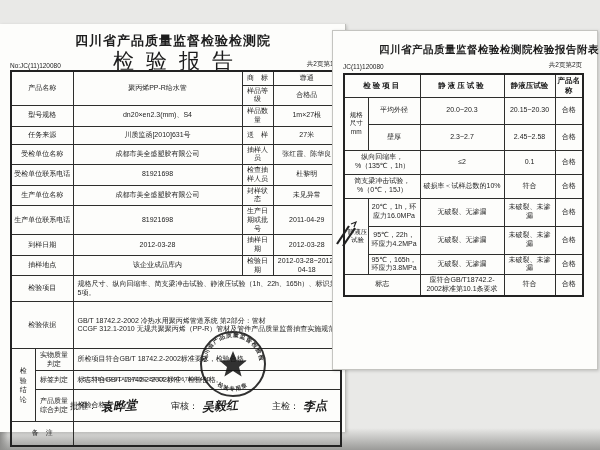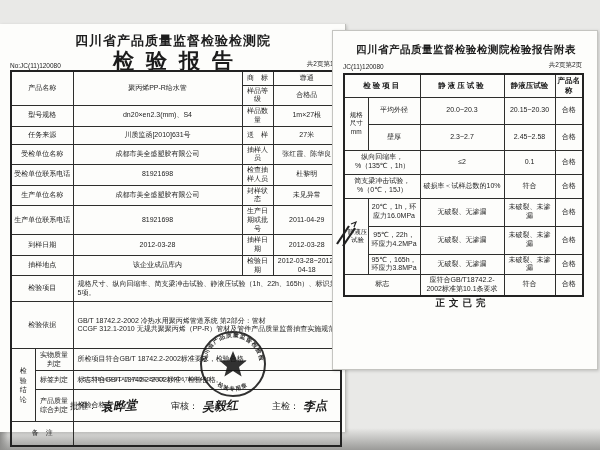--- a/index.html
+++ b/index.html
@@ -13,26 +13,26 @@
   .scan-shade-left { position:absolute; left:0; top:378px; width:8px; height:72px;
     background:linear-gradient(90deg,#8e8e8c,transparent); }
   .page { position:absolute; background:#fdfdfb; }
   #page1 { left:0; top:24px; width:346px; height:408px;
     border-right:1px solid #bdbdb9; box-shadow:1px 1px 3px rgba(0,0,0,.18); }
   #page2 { left:332px; top:30px; width:266px; height:340px;
     border:1px solid #c4c4c0; box-shadow:1px 1px 3px rgba(0,0,0,.18); }
   .institute { position:absolute; left:0; top:8px; width:346px; text-align:center;
     font-size:13px; font-weight:bold; letter-spacing:1px; }
   .big-title { position:absolute; left:0; top:23px; width:346px; text-align:center;
-    font-size:21px; font-weight:bold; letter-spacing:12px; text-indent:12px; }
+    font-size:21px; font-weight:normal; letter-spacing:12px; text-indent:12px; }
   .meta-line1 { position:absolute; left:10px; top:36px; width:330px; font-size:6.5px;
     display:flex; justify-content:space-between; align-items:flex-end; height:9px; }
   .meta-line2 { position:absolute; left:10px; top:30px; width:239px; font-size:6.5px;
     display:flex; justify-content:space-between; align-items:flex-end; height:9px; }
-  #page2 .title2 { position:absolute; left:0; top:12px; width:266px; text-align:center;
+  #page2 .title2 { position:absolute; left:0; top:12px; width:266px; text-align:right;
     font-size:10.5px; font-weight:bold; letter-spacing:.5px; }
   table { border-collapse:collapse; table-layout:fixed; }
   td { border:1px solid #2e2e2c; font-size:7px; padding:1px 2px; vertical-align:middle;
        text-align:center; overflow:hidden; line-height:1.25; }
   #t1 { position:absolute; left:10px; top:46px; width:330px; border:2px solid #222; }
   #t2 { position:absolute; left:10px; top:42px; width:239px; border:2px solid #222; }
   td.lbl { font-size:7px; }
   td.val-l { text-align:left; padding-left:4px; }
   .stack1 { display:inline-block; width:8px; word-break:break-all; line-height:1.35; }
   .stack3 { display:inline-block; width:21px; word-break:break-all; line-height:1.3; }
@@ -266,20 +266,19 @@
     </tr>
     <tr style="height:20px">
       <td colspan="2">标志</td>
       <td>应符合GB/T18742.2-2002标准第10.1条要求</td>
       <td>符合</td>
       <td>合格</td>
     </tr>
   </tbody>
     </table>
 
-  <div class="footer-done">正文已完</div>
 </div>
 
 <svg class="seam-mark" viewBox="0 0 28 34">
   <path d="M4,26 L16,8" stroke="#222" stroke-width="2.2" fill="none"></path>
   <path d="M10,28 L22,10" stroke="#222" stroke-width="2.2" fill="none"></path>
   <path d="M18,6 L23,4 L21,9" stroke="#222" stroke-width="1.2" fill="none"></path>
 </svg>
 
 </body></html>

